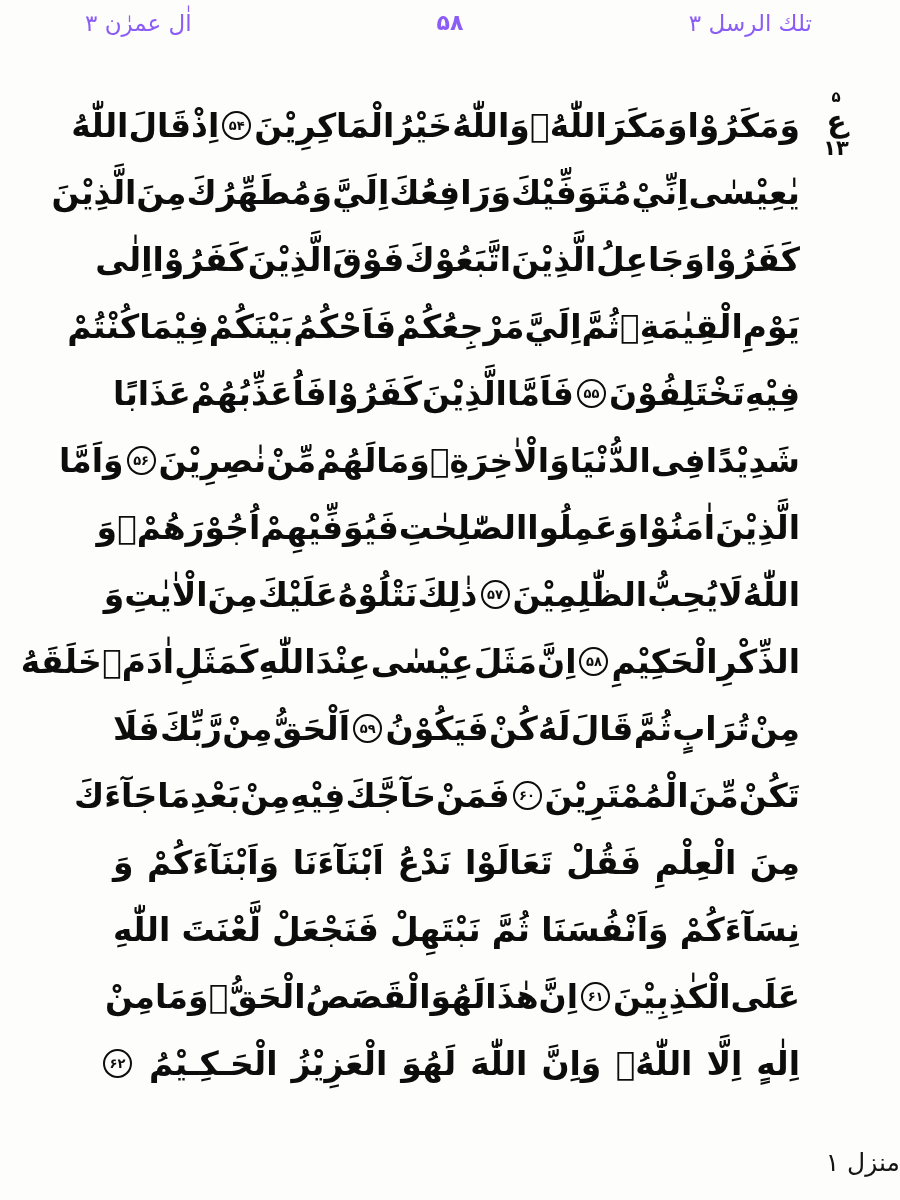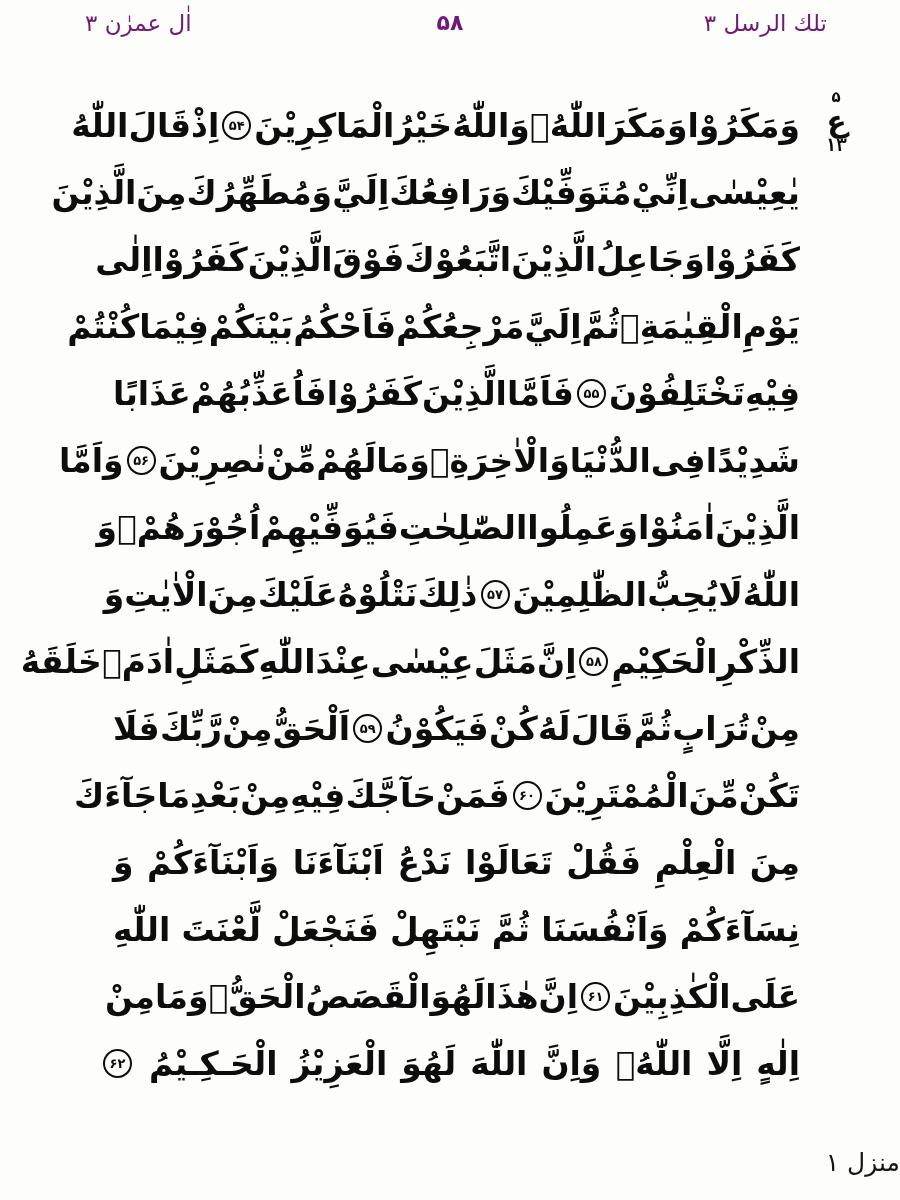--- a/index.html
+++ b/index.html
@@ -6,33 +6,33 @@
   body{
     width:900px;height:1200px;
     background:#fdfdfb;
     position:relative;
     font-family:"DejaVu Sans", sans-serif;
     color:#0d0d0d;
     overflow:hidden;
   }
   
   .header{position:absolute;top:0;left:0;width:100%;height:60px;}
-  .hdr{position:absolute;top:10px;font-size:23px;font-weight:normal;color:#701a75;white-space:nowrap;}
-  .hdr-right{right:73px;}
+  .hdr{position:absolute;top:10px;font-size:23px;font-weight:normal;color:#8b5cf6;white-space:nowrap;}
+  .hdr-right{right:88px;}
   .hdr-center{left:50%;transform:translateX(-50%);font-weight:bold;font-size:22px;}
   .hdr-left{left:85px;}
   
   .ruku{
     position:absolute;top:90px;right:38px;width:52px;
     display:flex;flex-direction:column;align-items:center;
     font-weight:bold;color:#0d0d0d;line-height:1.05;
   }
   .ruku .n-top{font-size:15px;}
   .ruku .ain{font-size:30px;transform:rotate(-8deg);}
-  .ruku .n-bottom{font-size:18px;font-family:Liberation Mono, monospace;}
+  .ruku .n-bottom{font-size:21px;}
   
   .text-area{
     position:absolute;top:92px;right:100px;left:113px;
     direction:rtl;
   }
   .line{
     height:67px;
     display:flex;
     flex-direction:row;
     justify-content:space-between;

